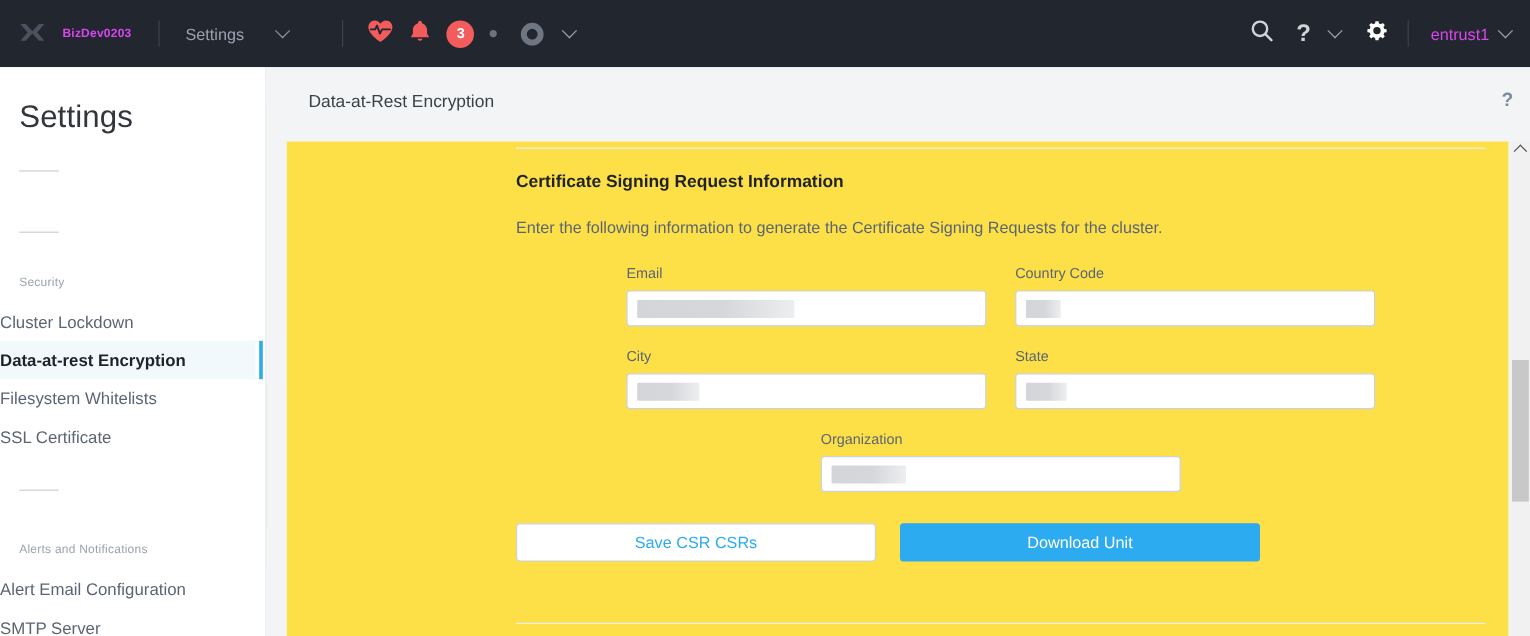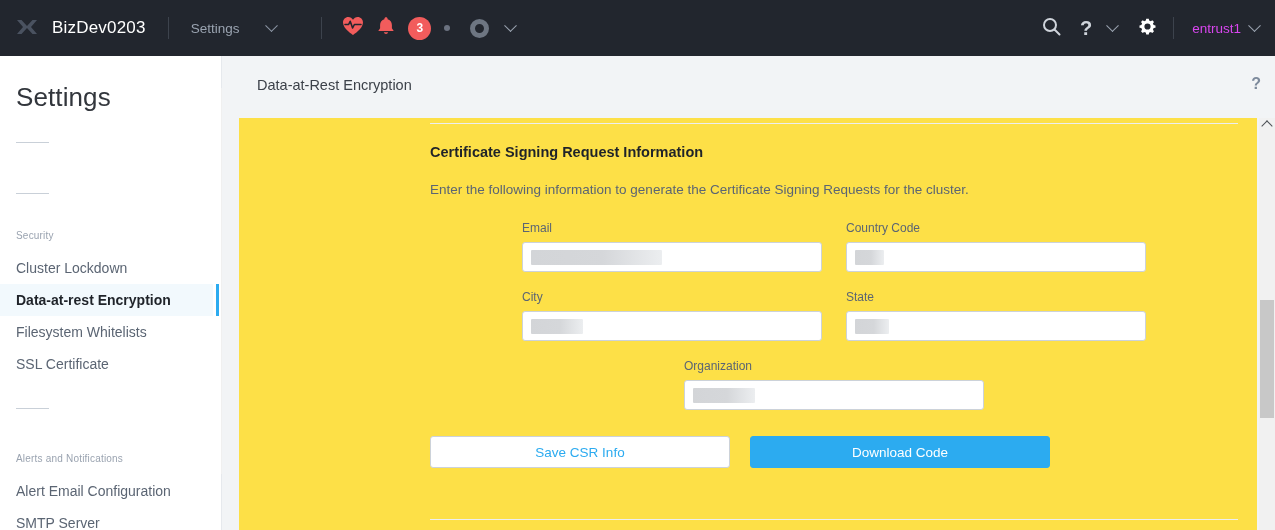--- a/index.html
+++ b/index.html
@@ -18,21 +18,21 @@
     background: #22262e;
     display: flex; align-items: center;
   }
   .logo-mark {
     width: 26px; height: 26px;
     margin-left: 14px; margin-right: 12px;
     position: relative; flex: none;
   }
   .logo-mark svg { display: block; }
   .cluster-name {
-    color: #ffffff; font-size: 17px; font-weight: normal;
+    color: #d946ef; font-size: 10px; font-weight: bold;
     letter-spacing: .2px; white-space: nowrap;
   }
   .vdiv {
     width: 1px; height: 22px; background: #3d434d;
     margin: 0 22px; flex: none;
   }
   .vdiv.thin { margin: 0 18px; }
   .nav-label {
     color: #9aa3b0; font-size: 13.5px; white-space: nowrap;
   }
@@ -99,21 +99,20 @@
   .side-rule {
     width: 33px; height: 1px; background: #c9d0d8;
     margin-left: 16px;
   }
   .side-group-label {
     font-size: 10px; color: #9aa3b0;
     padding-left: 16px; letter-spacing: .2px;
   }
   .side-item {
     height: 32px; display: flex; align-items: center;
-    padding-left: 16px;
     font-size: 14px; color: #5b6573;
     cursor: pointer; position: relative;
   }
   .side-item.active {
     background: #f2f9fd; color: #1f2329; font-weight: bold;
     width: 213px;
   }
   .side-item.active::after {
     content: ""; position: absolute;
     right: -6px; top: 0; bottom: 0;
@@ -421,22 +420,22 @@
       <div class="row">
         <div class="field">
           <div class="field-label">Organization</div>
           <div class="field-input">
             <span class="redacted" style="width:62px;"></span>
           </div>
         </div>
       </div>
 
       <div class="btn-row">
-        <div class="btn btn-secondary">Save CSR Info</div>
-        <div class="btn btn-primary">Download Code</div>
+        <div class="btn btn-secondary">Save CSR CSRs</div>
+        <div class="btn btn-primary">Download Unit</div>
       </div>
     </div>
   </div>
 
   <div class="cont-sb">
     <div class="sb-arrow">
       <span class="arrow-up"></span>
     </div>
     <div class="sb-thumb"></div>
   </div>

